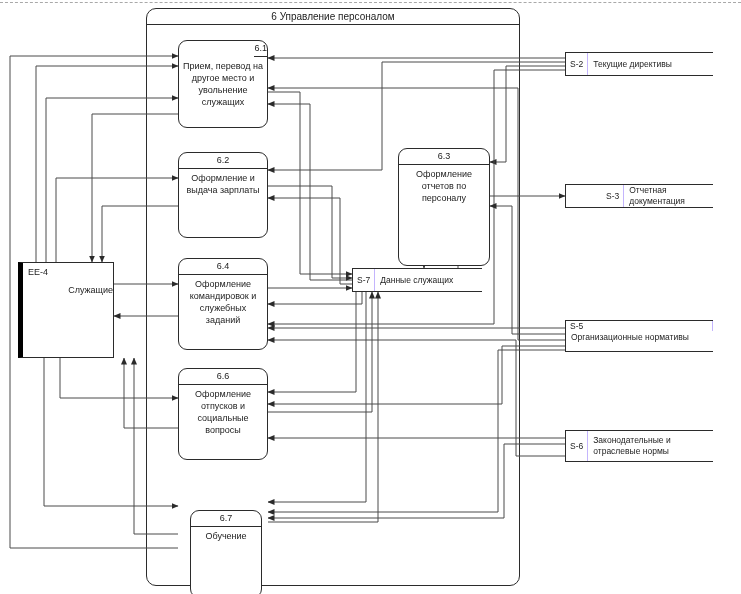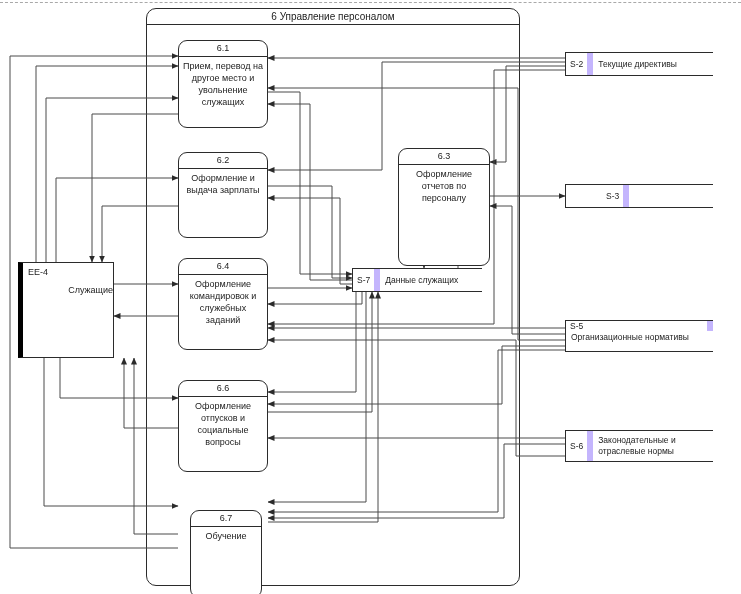--- a/index.html
+++ b/index.html
@@ -15,38 +15,38 @@
 
   
   #edges{position:absolute;left:0;top:0;width:741px;height:594px;z-index:2;}
   .edge{fill:none;stroke:#4a4a4a;stroke-width:1;}
 
   
   .process{position:absolute;z-index:3;background:#fff;border:1px solid #2b2b2b;border-radius:9px;
     box-sizing:border-box;display:flex;flex-direction:column;overflow:hidden;}
   .process-id{border-bottom:1px solid #2b2b2b;text-align:center;font-size:9px;padding:2px 0 3px 0;}
   .process-label{text-align:center;font-size:9px;line-height:1.32;padding:4px 3px;}
-  #p61{left:178px;top:40px;width:90px;height:88px;}
+  #p61{left:178px;top:40px;width:90px;height:88px;align-items:flex-end;}
   #p62{left:178px;top:152px;width:90px;height:86px;}
   #p63{left:398px;top:148px;width:92px;height:118px;}
   #p64{left:178px;top:258px;width:90px;height:92px;}
-  #p66{left:178px;top:380px;width:90px;height:92px;}
+  #p66{left:178px;top:368px;width:90px;height:92px;}
   #p67{left:190px;top:478px;width:72px;height:88px;margin-top:32px;}
 
   
   .entity{position:absolute;left:18px;top:262px;width:96px;height:96px;z-index:3;background:#fff;
     border:1px solid #2b2b2b;border-left:5px solid #000;box-sizing:border-box;font-size:9px;}
   .entity-id{position:absolute;top:4px;left:5px;}
   .entity-label{position:absolute;top:22px;left:0;right:0;text-align:right;}
 
   
   .store{position:absolute;z-index:3;background:#fff;border-top:1px solid #2b2b2b;
     border-bottom:1px solid #2b2b2b;border-left:1px solid #2b2b2b;box-sizing:border-box;
     display:flex;align-items:stretch;font-size:8.5px;}
-  .store-id{padding:0 4px;border-right:6px solid #c4b5fd;display:flex;align-items:center;flex:0 0 auto;}
+  .store-id{padding:0 4px;border-right:1px solid #c4b5fd;display:flex;align-items:center;flex:0 0 auto;}
   .store-label{padding:1px 5px;display:flex;align-items:center;line-height:1.25;}
   #s7{left:352px;top:268px;width:130px;height:24px;}
   #s2{left:565px;top:52px;width:148px;height:24px;}
   #s3{left:565px;top:184px;width:148px;height:24px;padding-left:36px;}
   #s5{left:565px;top:320px;width:148px;height:32px;flex-direction:column;}
   #s6{left:565px;top:430px;width:148px;height:32px;}
 </style>
 </head>
 <body>
 
@@ -143,20 +143,21 @@
     <div class="store-label">Данные служащих</div>
   </div>
 
   <div class="store" id="s2">
     <div class="store-id">S-2</div>
     <div class="store-label">Текущие директивы</div>
   </div>
 
   <div class="store" id="s3">
     <div class="store-id">S-3</div>
+    <div class="store-label">Отчетная документация</div>
   </div>
 
   <div class="store" id="s5">
     <div class="store-id">S-5</div>
     <div class="store-label">Организационные нормативы</div>
   </div>
 
   <div class="store" id="s6">
     <div class="store-id">S-6</div>
     <div class="store-label">Законодательные и отраслевые нормы</div>

